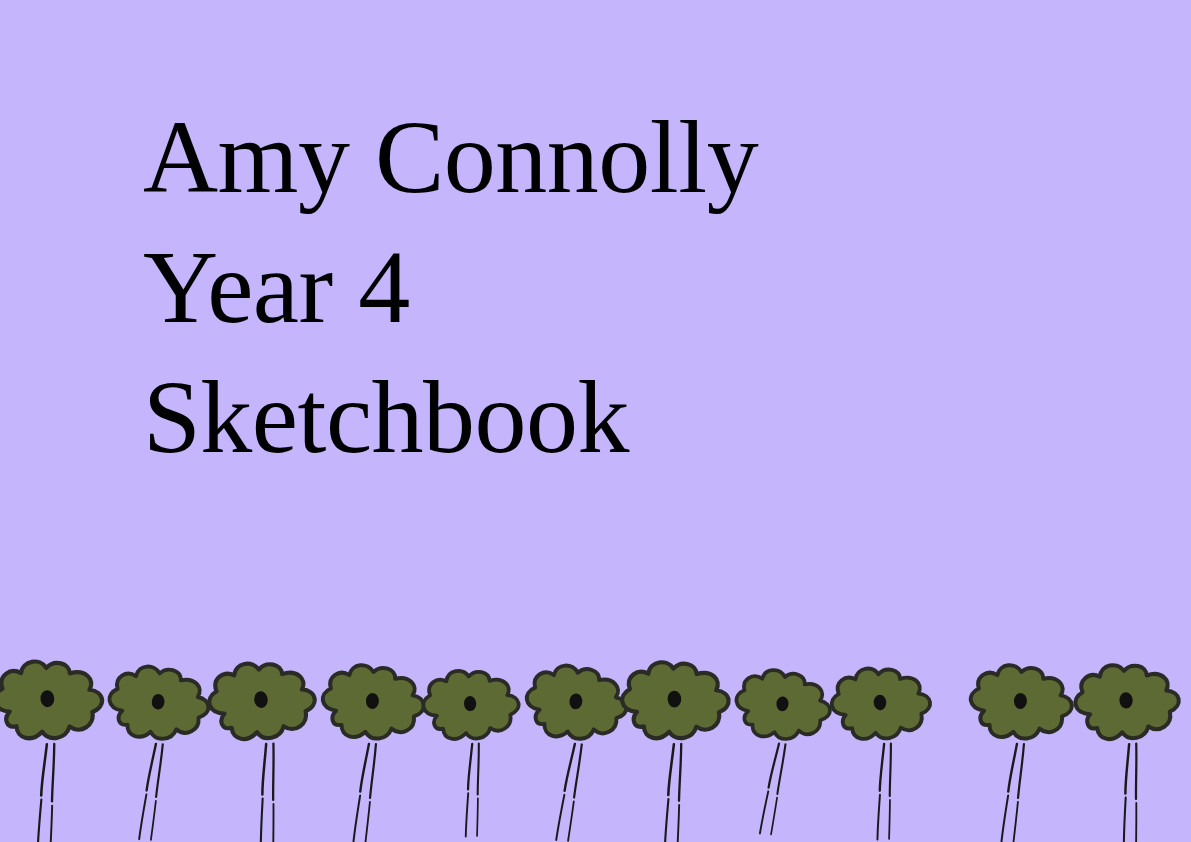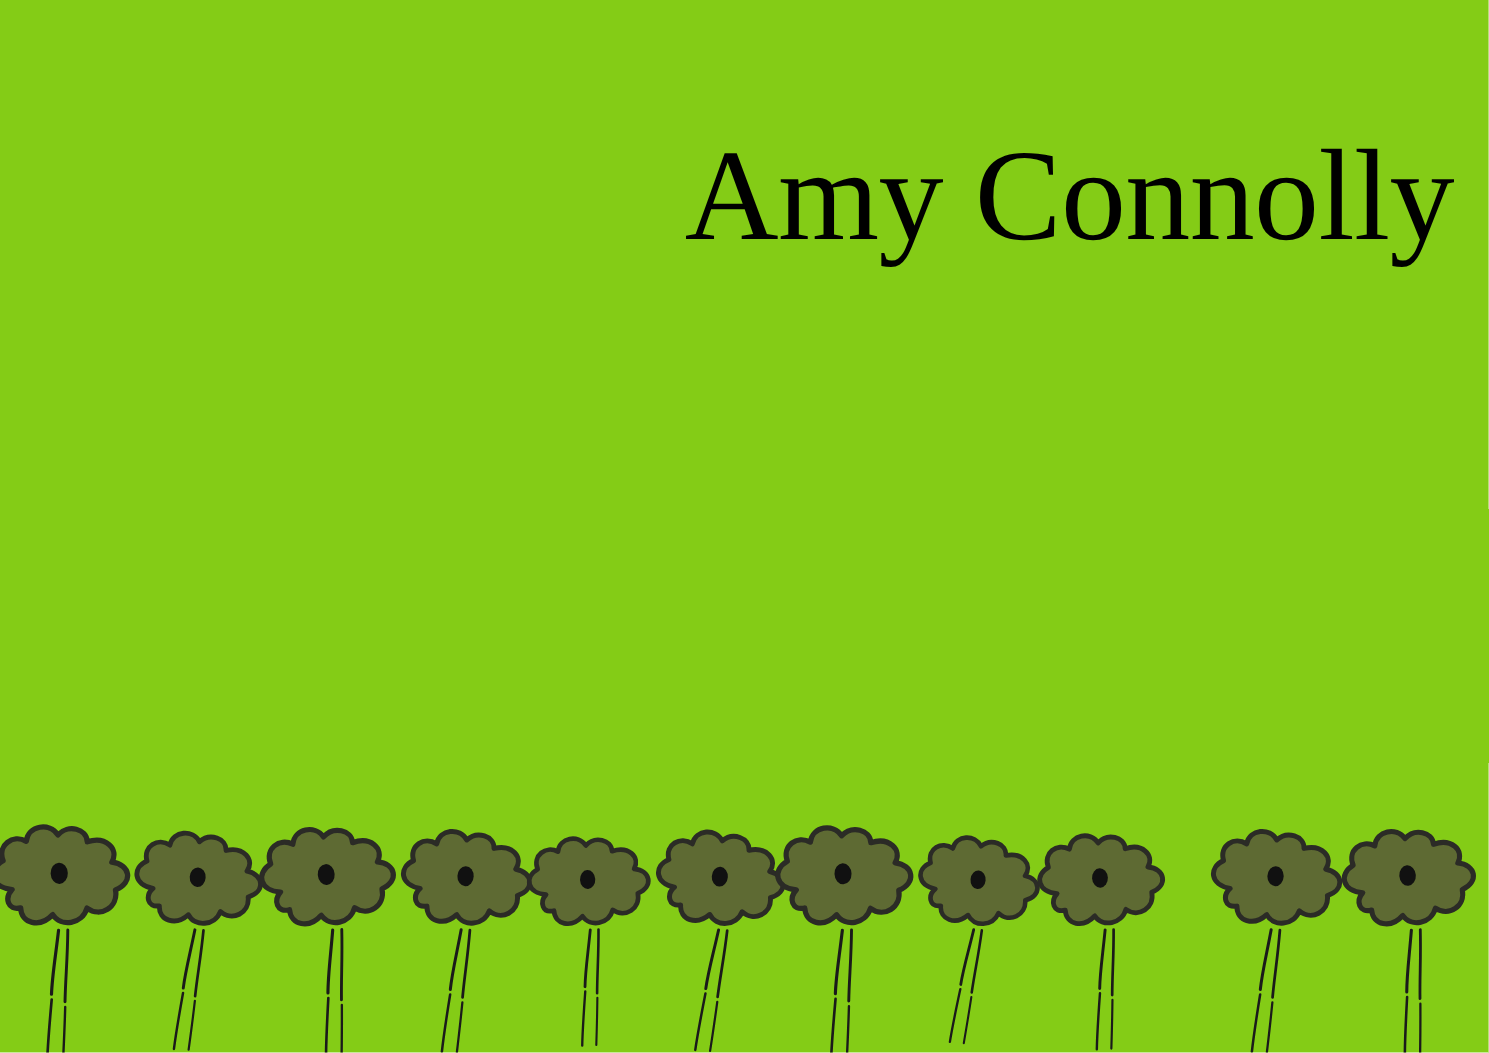--- a/index.html
+++ b/index.html
@@ -10,22 +10,21 @@
   body {
     width: 1191px;
     height: 842px;
     overflow: hidden;
     font-family: "Liberation Serif", "DejaVu Serif", serif;
   }
   #slide {
     position: relative;
     width: 1191px;
     height: 842px;
-    background: #84cc16;
-    text-align: right;
+    background: #c4b5fd;
   }
 
   
   #title-block {
     position: absolute;
     left: 143px;
     top: 92px;
     width: 1020px;
   }
   .title-line {
@@ -55,20 +54,22 @@
     overflow: visible;
   }
 </style>
 </head>
 <body>
 
 <div id="slide">
 
   <div id="title-block">
     <div class="title-line">Amy Connolly</div>
+    <div class="title-line">Year 4</div>
+    <div class="title-line">Sketchbook</div>
   </div>
 
   <div id="flower-band">
       <div class="flower" style="left: -8.6px; transform: scale(1.06) rotate(-2deg); transform-origin: 50% 45%;">
         <svg width="120" height="182" viewBox="0 0 120 182">
           <g stroke="#1A1A1A" fill="none" stroke-linecap="round">
             <path d="M56,84 C53,104 50,118 49,132" stroke-width="2.4"></path>
             <path d="M49,136 C47,152 45,168 44,182" stroke-width="2"></path>
             <path d="M63,84 C62,106 60,120 59,138" stroke-width="2.2"></path>
             <path d="M59,142 C58,158 57,170 56,182" stroke-width="1.8"></path>

